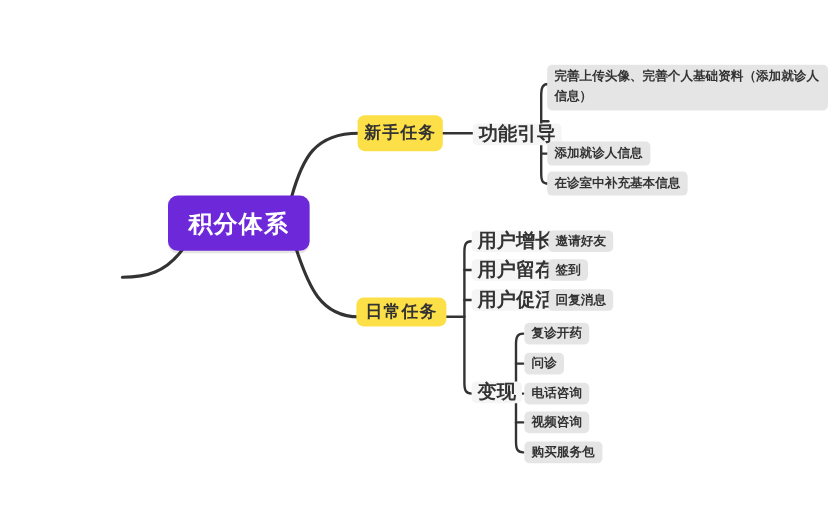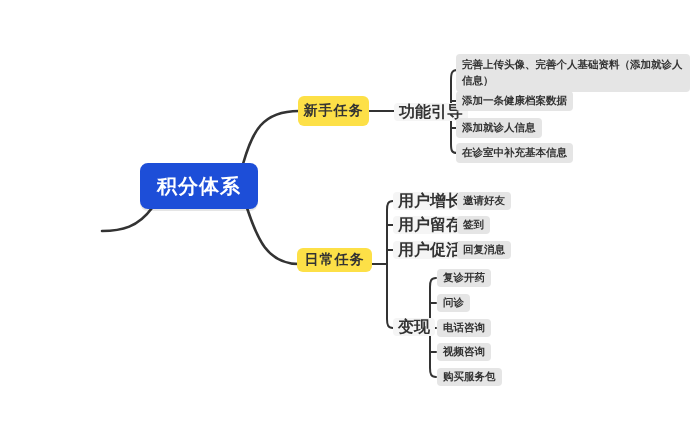--- a/index.html
+++ b/index.html
@@ -9,21 +9,21 @@
     position:relative;
   }
   .stage{position:absolute;left:0;top:0;width:700px;height:422px;}
   svg.links{position:absolute;left:0;top:0;z-index:1;}
   .node{
     position:absolute;z-index:2;box-sizing:border-box;
     display:flex;align-items:center;justify-content:center;
     font-weight:bold;color:#333333;white-space:nowrap;
   }
   .root{
-    background:#1d4ed8;color:#ffffff;border-radius:8px;
+    background:#6d28d9;color:#ffffff;border-radius:8px;
     font-size:20px;letter-spacing:1px;
     box-shadow:0 2px 0 rgba(0,0,0,0.10);
   }
   .branch{
     background:#fde047;border-radius:6px;font-size:14px;letter-spacing:1px;
   }
   .leaf{
     background:#e5e5e5;border-radius:4px;font-size:10.5px;
     padding:3px 6px;justify-content:flex-start;
   }
@@ -75,21 +75,20 @@
   </svg>
 
   <div class="node root" style="left:140px;top:163px;width:118px;height:46px">积分体系</div>
 
 
   <div class="node branch" style="left:298px;top:96px;width:71px;height:30px">新手任务</div>
 
   <div class="node sub" style="left:394px;top:103px;height:18px">功能引导</div>
 
   <div class="node leaf wrap" style="left:456px;top:54px">完善上传头像、完善个人基础资料（添加就诊人信息）</div>
-  <div class="node leaf" style="left:456px;top:91px;height:20px">添加一条健康档案数据</div>
   <div class="node leaf" style="left:456px;top:118px;height:20px">添加就诊人信息</div>
   <div class="node leaf" style="left:456px;top:143px;height:20px">在诊室中补充基本信息</div>
 
   <div class="node branch" style="left:297px;top:248px;width:75px;height:24px">日常任务</div>
 
   <div class="node sub" style="left:393px;top:192px;height:18px">用户增长</div>
   <div class="node leaf" style="left:457px;top:192px;height:18px">邀请好友</div>
 
   <div class="node sub" style="left:393px;top:216px;height:18px">用户留存</div>
   <div class="node leaf" style="left:457px;top:216px;height:18px">签到</div>

